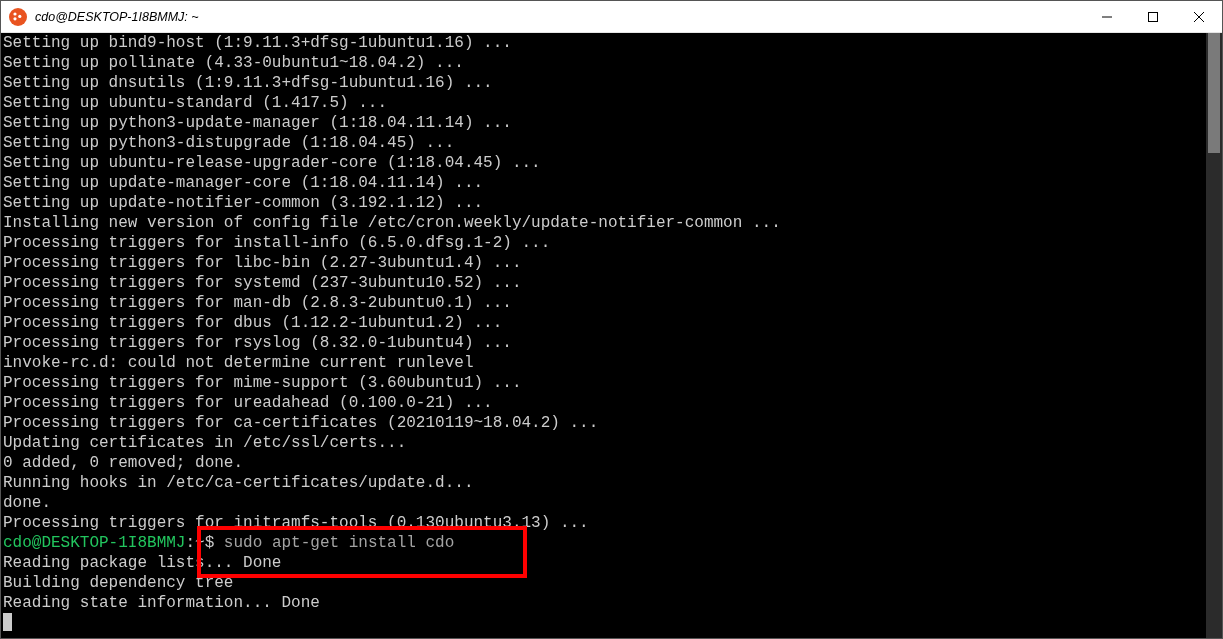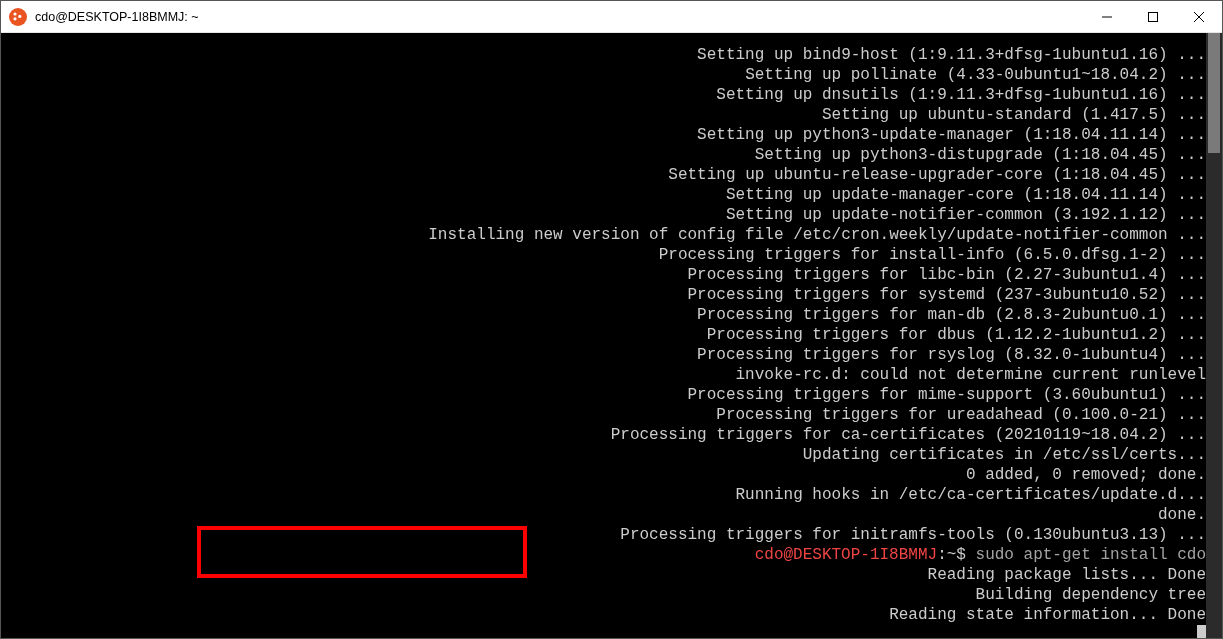--- a/index.html
+++ b/index.html
@@ -1,29 +1,29 @@
 <!DOCTYPE html>
 <html><head>
 <meta charset="utf-8">
 <style>
   * { margin: 0; padding: 0; box-sizing: border-box; }
   html, body { width: 1223px; height: 639px; overflow: hidden; font-family: "Segoe UI", sans-serif; background: #fff; }
   .window { width: 1223px; height: 639px; display: flex; flex-direction: column; border: 1px solid #555; }
   .titlebar { height: 32px; background: #ffffff; display: flex; align-items: center; padding-left: 8px; border-bottom: 1px solid #e5e5e5; flex: 0 0 auto; }
   .titlebar .app-icon { width: 18px; height: 18px; border-radius: 50%; background: #e95420; margin-right: 8px; position: relative; flex: 0 0 auto; }
   .titlebar .app-icon::after { content:""; position:absolute; top:4px; left:4px; width:4px; height:4px; border-radius:50%; background:#fff; box-shadow: 6px 3px 0 #fff, 0px 6px 0 #fff; transform: scale(.8);}
-  .titlebar .title { font-size: 12.5px; color: #000; flex: 0 0 auto; }
+  .titlebar .title { font-size: 12.5px; color: #000; flex: 0 0 auto; font-style: italic; }
   .titlebar .spacer { flex: 1 1 auto; }
   .titlebar .winbtn { width: 46px; height: 32px; display: flex; align-items: center; justify-content: center; font-size: 10px; color: #000; }
   .winbtn svg { width: 10px; height: 10px; }
   .terminal-wrap { flex: 1 1 auto; display: flex; background: #000; overflow: hidden; position: relative; }
-  .terminal { flex: 1 1 auto; background: #000; color: #cccccc; font-family: "Consolas","Courier New",monospace; font-size: 16px; line-height: 20px; white-space: pre; padding: 12px 0 0 2px; overflow: hidden; letter-spacing: 0px; text-align: right; }
+  .terminal { flex: 1 1 auto; background: #000; color: #cccccc; font-family: "Consolas","Courier New",monospace; font-size: 16px; line-height: 20px; white-space: pre; padding: 0 0 0 2px; overflow: hidden; letter-spacing: 0px; }
   .scrollbar { width: 16px; background: #2b2b2b; position: relative; flex: 0 0 auto; }
   .scrollbar .thumb { position: absolute; left: 2px; right: 2px; top: 0; height: 120px; background: #7a7a7a; }
-  .prompt-user { color: #ef4444; }
+  .prompt-user { color: #22c55e; }
   .prompt-tilde { color: #cccccc; }
   .prompt-dollar { color: #cccccc; }
   .cmd { color: #a3a3a3; }
   .highlight-box { position: absolute; border: 4px solid #ff0000; pointer-events: none; }
   .cursor { display:inline-block; width: 9px; height: 18px; background:#ccc; vertical-align: -3px;}
 </style>
 </head>
 <body>
 
 <div class="window">

